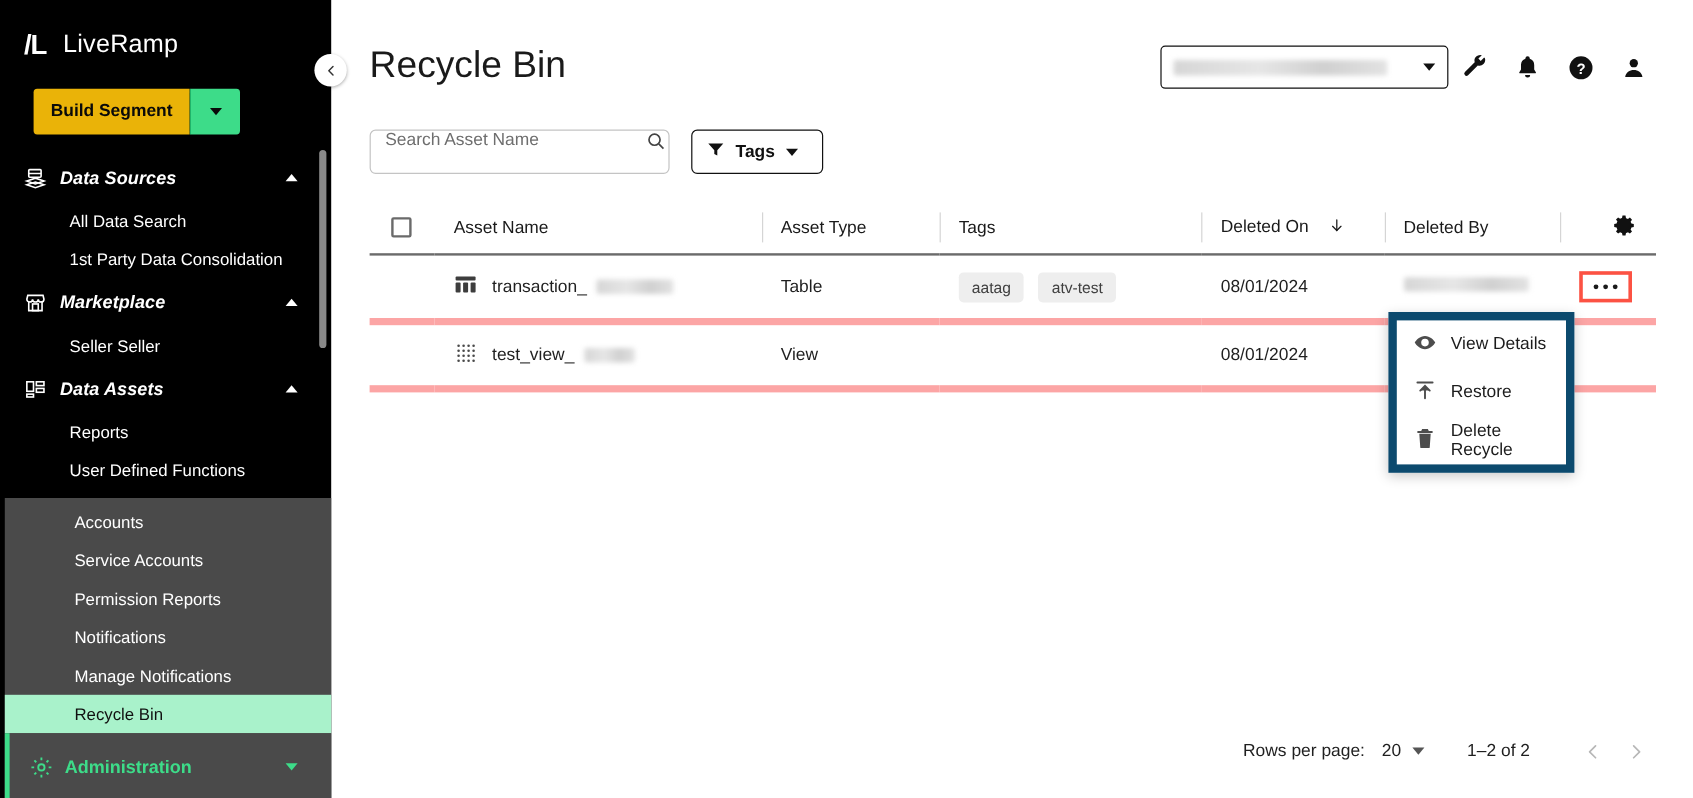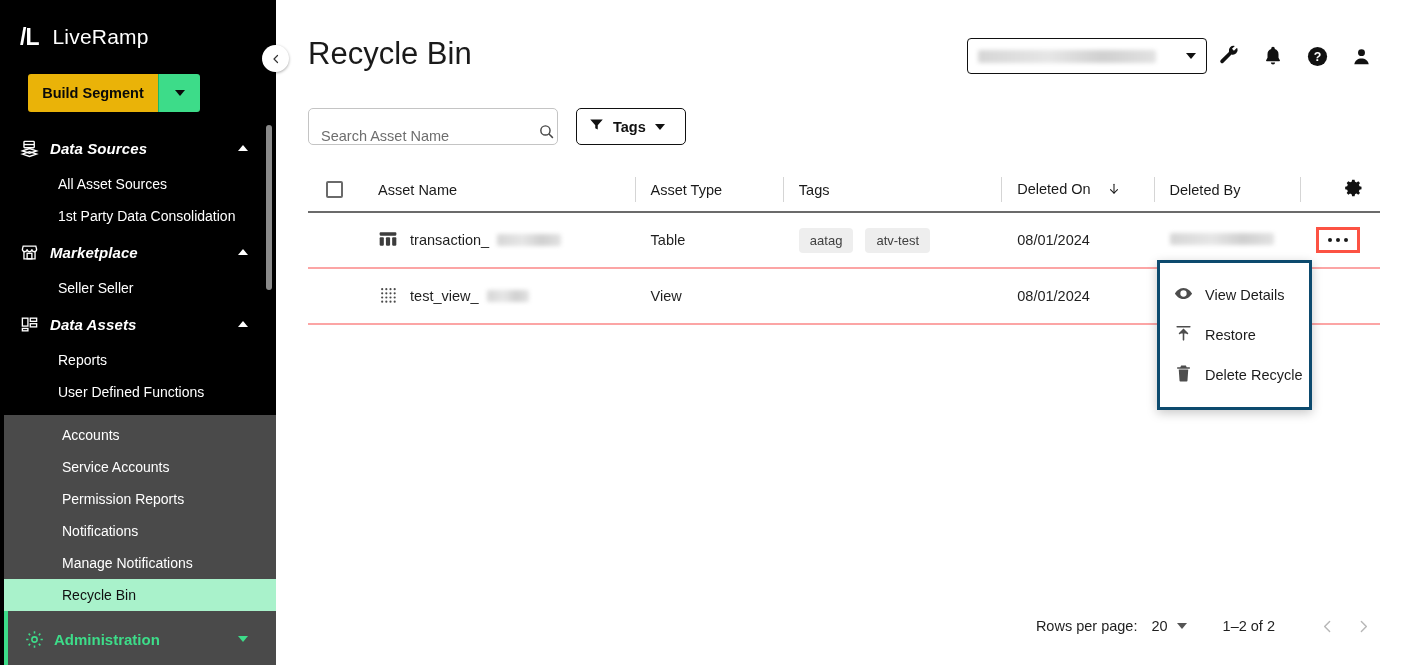--- a/index.html
+++ b/index.html
@@ -114,21 +114,21 @@
     display: inline-block; border-radius: 2px;
     background: linear-gradient(90deg,#d6d6d6,#e6e6e6 40%,#d0d0d0 70%,#e2e2e2);
     filter: blur(2.2px);
   }
   .sel-caret { margin-left: auto; width: 0; height: 0; border-left: 5px solid transparent; border-right: 5px solid transparent; border-top: 6px solid #111; }
   .ticon { width: 44px; display: flex; align-items: center; justify-content: center; cursor: pointer; }
 
   .toolbar { position: absolute; left: 32px; top: 108px; display: flex; gap: 18px; align-items: center; }
   .search-box {
     width: 250px; height: 37px; border: 1px solid #c4c4c4; border-radius: 5px;
-    display: flex; align-items: flex-end; padding: 0 2px 0 12px; background: #fff;
+    display: flex; align-items: flex-start; padding: 0 2px 0 12px; background: #fff;
   }
   .search-box input {
     flex: 1; border: none; outline: none; font-size: 14.5px; color: #222;
     font-family: "Liberation Sans", sans-serif; background: transparent;
   }
   .search-box input::placeholder { color: #6e6e6e; }
   .tags-btn {
     height: 37px; min-width: 110px; border: 1.5px solid #111; border-radius: 5px;
     display: flex; align-items: center; gap: 9px; padding: 0 12px; background: #fff; cursor: pointer;
   }
@@ -138,21 +138,21 @@
   table.grid { position: absolute; left: 32px; top: 168px; width: 1072px; border-collapse: collapse; }
   table.grid thead th {
     height: 44px; text-align: left; font-size: 14.5px; font-weight: 400; color: #1a1a1a;
     padding: 0 0 0 16px; border-bottom: 2px solid #6b6b6b; position: relative; vertical-align: middle;
   }
   table.grid thead th.sep::before {
     content: ""; position: absolute; left: 0; top: 9px; bottom: 9px; width: 1px; background: #d5d5d5;
   }
   table.grid tbody td {
     height: 56px; font-size: 14.5px; color: #1f1f1f; padding: 0 0 0 16px;
-    border-bottom: 2px solid #fca5a5; vertical-align: middle;
+    border-bottom: 6px solid #fca5a5; vertical-align: middle;
   }
   .c-check { width: 54px; padding-left: 18px !important; }
   .c-name  { width: 272px; }
   .c-type  { width: 148px; }
   .c-tags  { width: 218px; }
   .c-don   { width: 152px; }
   .c-dby   { width: 146px; }
   .c-act   { width: 80px; }
 
   .cbox { width: 17px; height: 17px; border: 2px solid #6a6a6a; border-radius: 2px; background: #fff; cursor: pointer; display: block; }
@@ -165,23 +165,23 @@
 
   .kebab-btn {
     width: 44px; height: 26px; display: flex; align-items: center; justify-content: center;
     gap: 4px; border: 3px solid #fc5243; cursor: pointer; background: #fff;
   }
   .kdot { width: 4px; height: 4px; border-radius: 50%; background: #1a1a1a; }
 
   
   #ctxmenu {
     position: absolute; left: 1157px; top: 260px; width: 155px;
-    background: #fff; border: 3px solid #0c4a6e;
+    background: #fff; border: 7px solid #0c4a6e;
     box-shadow: 0 3px 10px rgba(0,0,0,.22); z-index: 30;
-    padding: 12px 0;
+    padding: 0 0;
   }
   .ctx-item {
     height: 40px; display: flex; align-items: center; gap: 12px;
     padding-left: 14px; font-size: 14.5px; color: #1c1c1c; cursor: pointer;
   }
 
   
   .pager {
     position: absolute; right: 30px; bottom: 22px;
     display: flex; align-items: center; gap: 0; font-size: 14.5px; color: #1f1f1f; justify-content: center;
@@ -218,21 +218,21 @@
           <svg width="19" height="19" viewBox="0 0 24 24" fill="none" stroke="#fff" stroke-width="1.7">
             <rect x="5" y="3" width="13" height="8" rx="1"></rect>
               <path d="M5 7h13"></path>
             <path d="M3 15l9-3 9 3-9 3z"></path>
               <path d="M3 19l9-3 9 3-9 3z"></path>
           </svg>
         </span>
         <span class="glabel">Data Sources</span>
         <span class="nav-arrow up"></span>
       </div>
-      <div class="nav-item">All Asset Sources</div>
+      <div class="nav-item">All Data Search</div>
       <div class="nav-item">1st Party Data Consolidation</div>
 
       <div class="nav-group">
         <span class="gicon">
           <svg width="19" height="19" viewBox="0 0 24 24" fill="none" stroke="#fff" stroke-width="1.7">
             <path d="M4 4h16l1 4a3 3 0 0 1-6 0 3 3 0 0 1-6 0 3 3 0 0 1-6 0z"></path>
             <path d="M5 10v10h14V10"></path>
               <rect x="9" y="13" width="6" height="7"></rect>
           </svg>
         </span>

